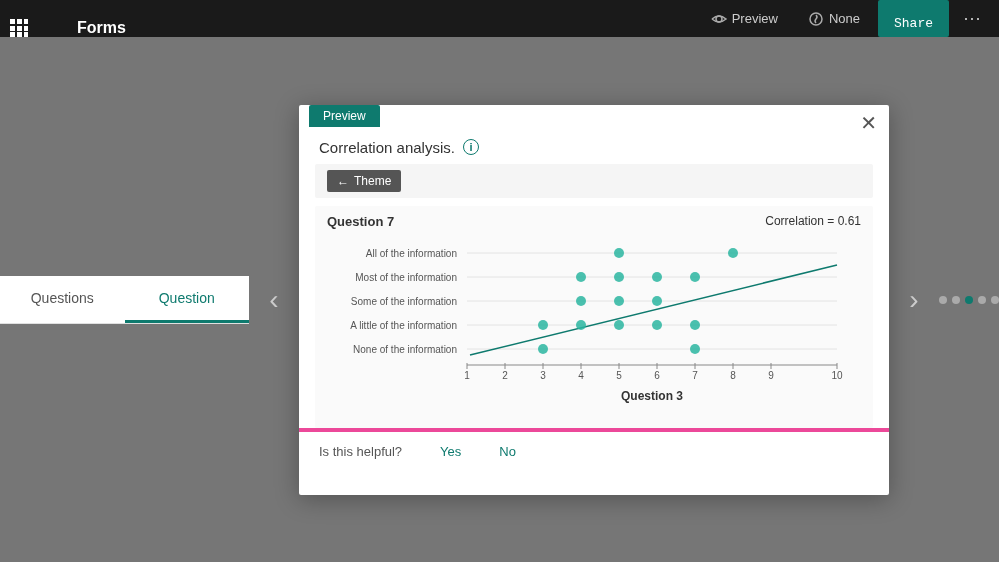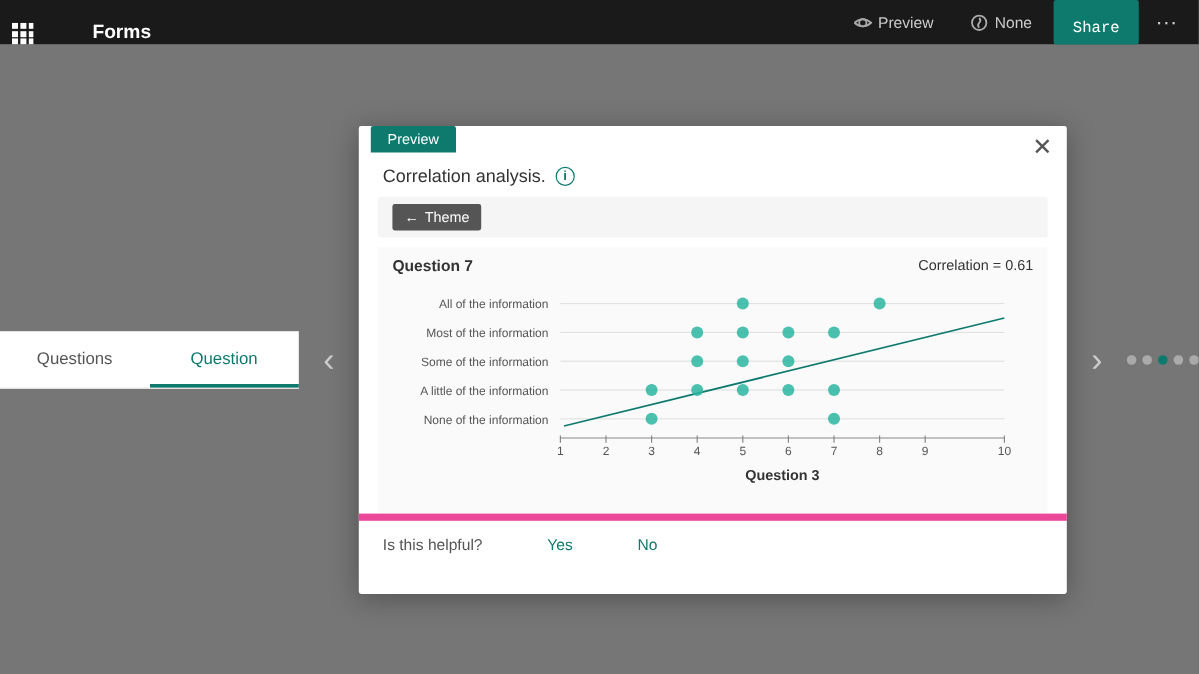--- a/index.html
+++ b/index.html
@@ -78,22 +78,22 @@
       margin: 0 16px; padding: 8px 12px; background: #fafafa; border-radius: 2px;
     }
     .chart-top { display: flex; justify-content: space-between; align-items: center; margin-bottom: 6px; }
     .chart-question-label { font-size: 13px; font-weight: 600; color: #333; }
     .correlation-label { font-size: 12px; color: #333; }
 
     .scatter-svg { display: block; }
 
     
     .helpful-bar {
-      display: flex; align-items: center; gap: 32px; padding: 12px 20px;
-      border-top: 6px solid #ec4899; font-size: 13px; color: #555;
+      display: flex; align-items: center; gap: 16px; padding: 12px 20px;
+      border-top: 4px solid #ec4899; font-size: 13px; color: #555;
     }
     .helpful-yes, .helpful-no {
       font-size: 13px; color: #0e7a6e; cursor: pointer; background: transparent;
       border: none; padding: 0; margin-left: 22px;
     }
 
     
     .dots-bar { display: flex; justify-content: center; padding: 10px 0; gap: 5px; }
     .dot { width: 8px; height: 8px; border-radius: 50%; background: #aaa; display: inline-block; }
     .dot.active { background: #0e7a6e; }

